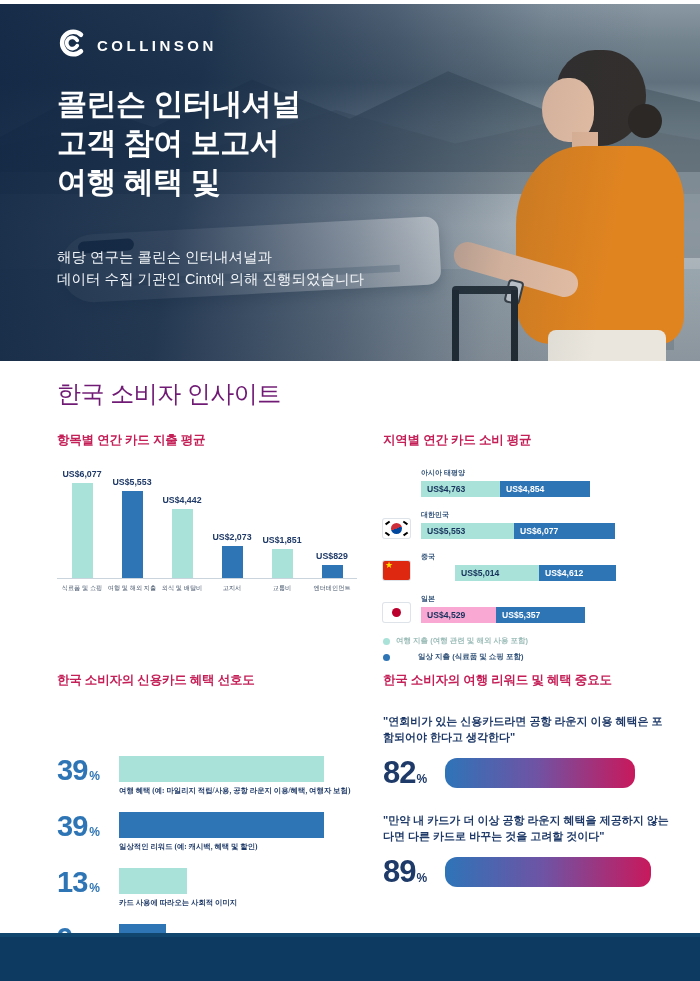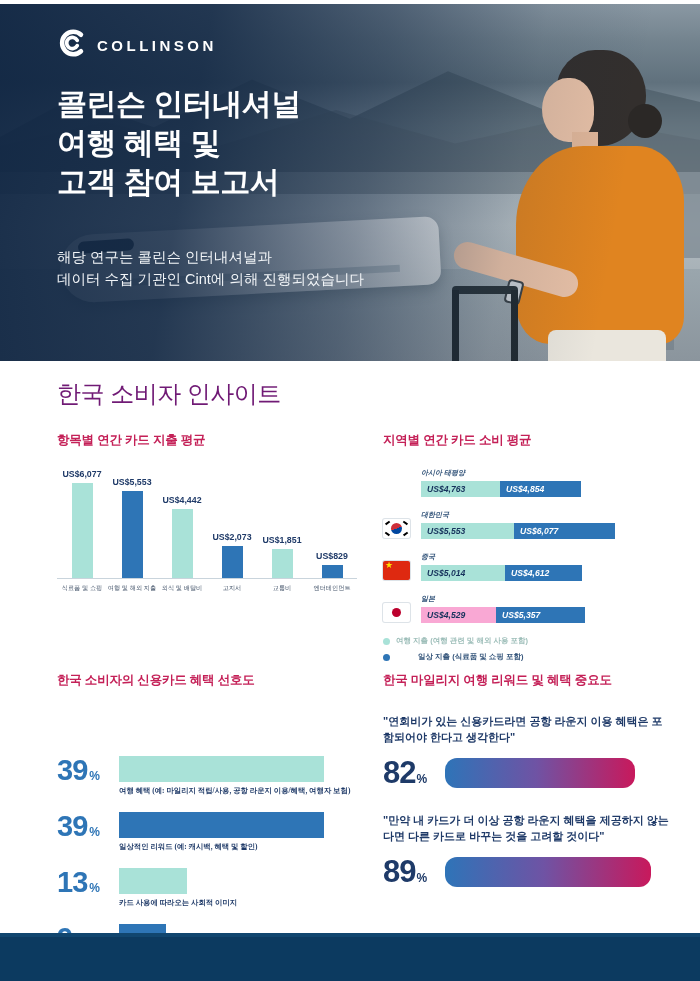--- a/index.html
+++ b/index.html
@@ -51,21 +51,21 @@
   .vchart-wrap{position:absolute;left:57px;top:462px;width:300px;}
   .vchart{display:flex;align-items:flex-end;height:116px;border-bottom:1px solid #C9D4DC;}
   .vcol{flex:1;display:flex;flex-direction:column;align-items:center;justify-content:flex-end;}
   .vval{font-size:8.8px;font-weight:bold;color:#1F3A68;margin-bottom:4px;white-space:nowrap;}
   .vbar{width:21px;}
   .vlabels{display:flex;margin-top:5px;}
   .vxlab{flex:1;text-align:center;font-size:6.2px;color:#44546A;white-space:nowrap;overflow:visible;}
 
   
   .region-wrap{position:absolute;left:383px;top:468px;width:290px;}
-  .rrow{position:relative;padding-left:38px;margin-bottom:13px;min-height:29px;font-style:italic;}
+  .rrow{position:relative;padding-left:38px;margin-bottom:13px;min-height:29px;}
   .rflag{position:absolute;left:0;bottom:1px;width:27px;height:19px;border-radius:2px;overflow:hidden;box-shadow:0 0 0 1px #dde3e8;}
   .rflag.korea{background:#ffffff;}
   .ktaeguk{position:absolute;left:8px;top:4px;width:11px;height:11px;border-radius:50%;
     background:linear-gradient(160deg,#cd2e3a 50%,#0047a0 50%);}
   .kd{position:absolute;width:5px;height:1.6px;background:#000;}
   .kd1{left:2px;top:3px;transform:rotate(-35deg);}
   .kd2{left:20px;top:3px;transform:rotate(35deg);}
   .kd3{left:2px;top:14px;transform:rotate(35deg);}
   .kd4{left:20px;top:14px;transform:rotate(-35deg);}
   .rflag.china{background:#de2910;}
@@ -137,36 +137,36 @@
         <span>
           <svg viewBox="0 0 40 40" width="30" height="30" aria-hidden="true">
             <path d="M 32 9 A 15 15 0 1 0 32 31" fill="none" stroke="#ffffff" stroke-width="6" stroke-linecap="round"></path>
             <path d="M 27 16.5 A 7.5 7.5 0 1 0 27 23.5" fill="none" stroke="#ffffff" stroke-width="5" stroke-linecap="round"></path>
           </svg>
         </span>
         <span class="logo-text">COLLINSON</span>
       </div>
       <div class="hero-title">
         <div>콜린슨 인터내셔널</div>
+        <div>고객 참여 보고서</div>
         <div>여행 혜택 및</div>
-        <div>고객 참여 보고서</div>
       </div>
       <div class="hero-sub">
         <div>해당 연구는 콜린슨 인터내셔널과</div>
         <div>데이터 수집 기관인 Cint에 의해 진행되었습니다</div>
       </div>
     </div>
   </div>
 
   <div class="section-heading">한국 소비자 인사이트</div>
 
   <div id="t-cat" class="chart-title">항목별 연간 카드 지출 평균</div>
   <div id="t-region" class="chart-title">지역별 연간 카드 소비 평균</div>
   <div id="t-pref" class="chart-title">한국 소비자의 신용카드 혜택 선호도</div>
-  <div id="t-imp" class="chart-title">한국 마일리지 여행 리워드 및 혜택 중요도</div>
+  <div id="t-imp" class="chart-title">한국 소비자의 여행 리워드 및 혜택 중요도</div>
 
   <div class="vchart-wrap">
     <div id="cat-bars" class="vchart">
         <div class="vcol">
           <div class="vval">US$6,077</div>
           <div class="vbar" style="height: 95px; background: rgb(169, 226, 216);"></div>
         </div>
         <div class="vcol">
           <div class="vval">US$5,553</div>
           <div class="vbar" style="height: 87px; background: rgb(46, 117, 182);"></div>
@@ -197,21 +197,21 @@
         <div class="vxlab">엔터테인먼트</div>
       </div>
   </div>
 
   <div class="region-wrap">
     <div id="region-rows">
         <div class="rrow">
           <div class="rlabel">아시아 태평양</div>
           <div class="rbars">
             <div class="rseg travel" style="width: 79px; background: rgb(169, 226, 216);">US$4,763</div>
-            <div class="rseg everyday" style="width: 81px; background: rgb(46, 117, 182);">US$4,854</div>
+            <div class="rseg everyday" style="width: 90px; background: rgb(46, 117, 182);">US$4,854</div>
           </div>
         </div>
         <div class="rrow">
           <div class="rflag korea">
             <span class="ktaeguk"></span>
             <span class="kd kd1"></span>
             <span class="kd kd2"></span>
             <span class="kd kd3"></span>
             <span class="kd kd4"></span>
           </div>
@@ -220,21 +220,21 @@
             <div class="rseg travel" style="width: 93px; background: rgb(169, 226, 216);">US$5,553</div>
             <div class="rseg everyday" style="width: 101px; background: rgb(46, 117, 182);">US$6,077</div>
           </div>
         </div>
         <div class="rrow">
           <div class="rflag china">
             <span class="cstar">★</span>
           </div>
           <div class="rlabel">중국</div>
           <div class="rbars">
-            <div class="rseg travel" style="width: 84px; background: rgb(169, 226, 216);">US$5,014</div>
+            <div class="rseg travel" style="width: 84px; background: rgb(169, 226, 216); margin-left: 34px;">US$5,014</div>
             <div class="rseg everyday" style="width: 77px; background: rgb(46, 117, 182);">US$4,612</div>
           </div>
         </div>
         <div class="rrow">
           <div class="rflag japan">
             <span class="jsun"></span>
           </div>
           <div class="rlabel">일본</div>
           <div class="rbars">
             <div class="rseg travel" style="width: 75px; background: #f9a8d4;">US$4,529</div>

